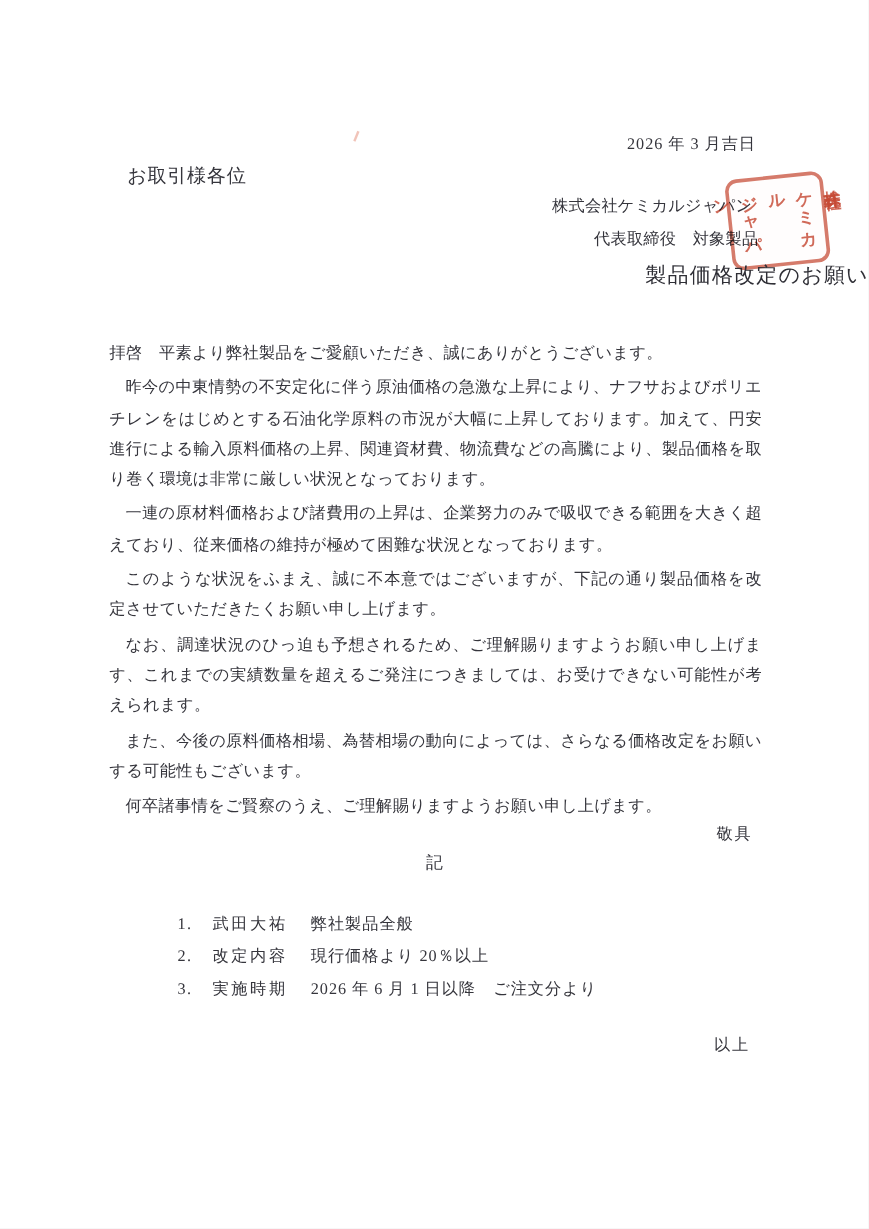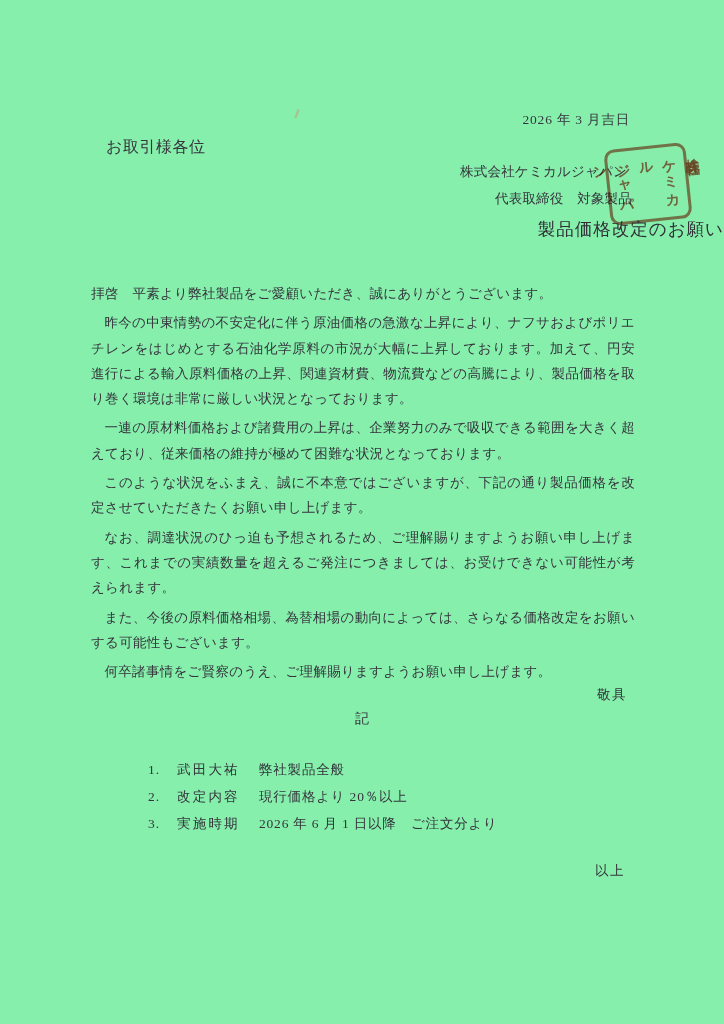--- a/index.html
+++ b/index.html
@@ -5,21 +5,21 @@
   html, body {
     margin: 0;
     padding: 0;
     background: #e9e9e9;
   }
   .page {
     position: relative;
     width: 724px;
     height: 1024px;
     margin: 0 auto;
-    background: #86efac;
+    background: #ffffff;
     overflow: hidden;
     font-family: "Liberation Serif", "DejaVu Serif", serif;
     color: #35353c;
   }
   .date-line {
     position: absolute;
     top: 111px;
     right: 94px;
     font-size: 13.5px;
     letter-spacing: 0.8px;

